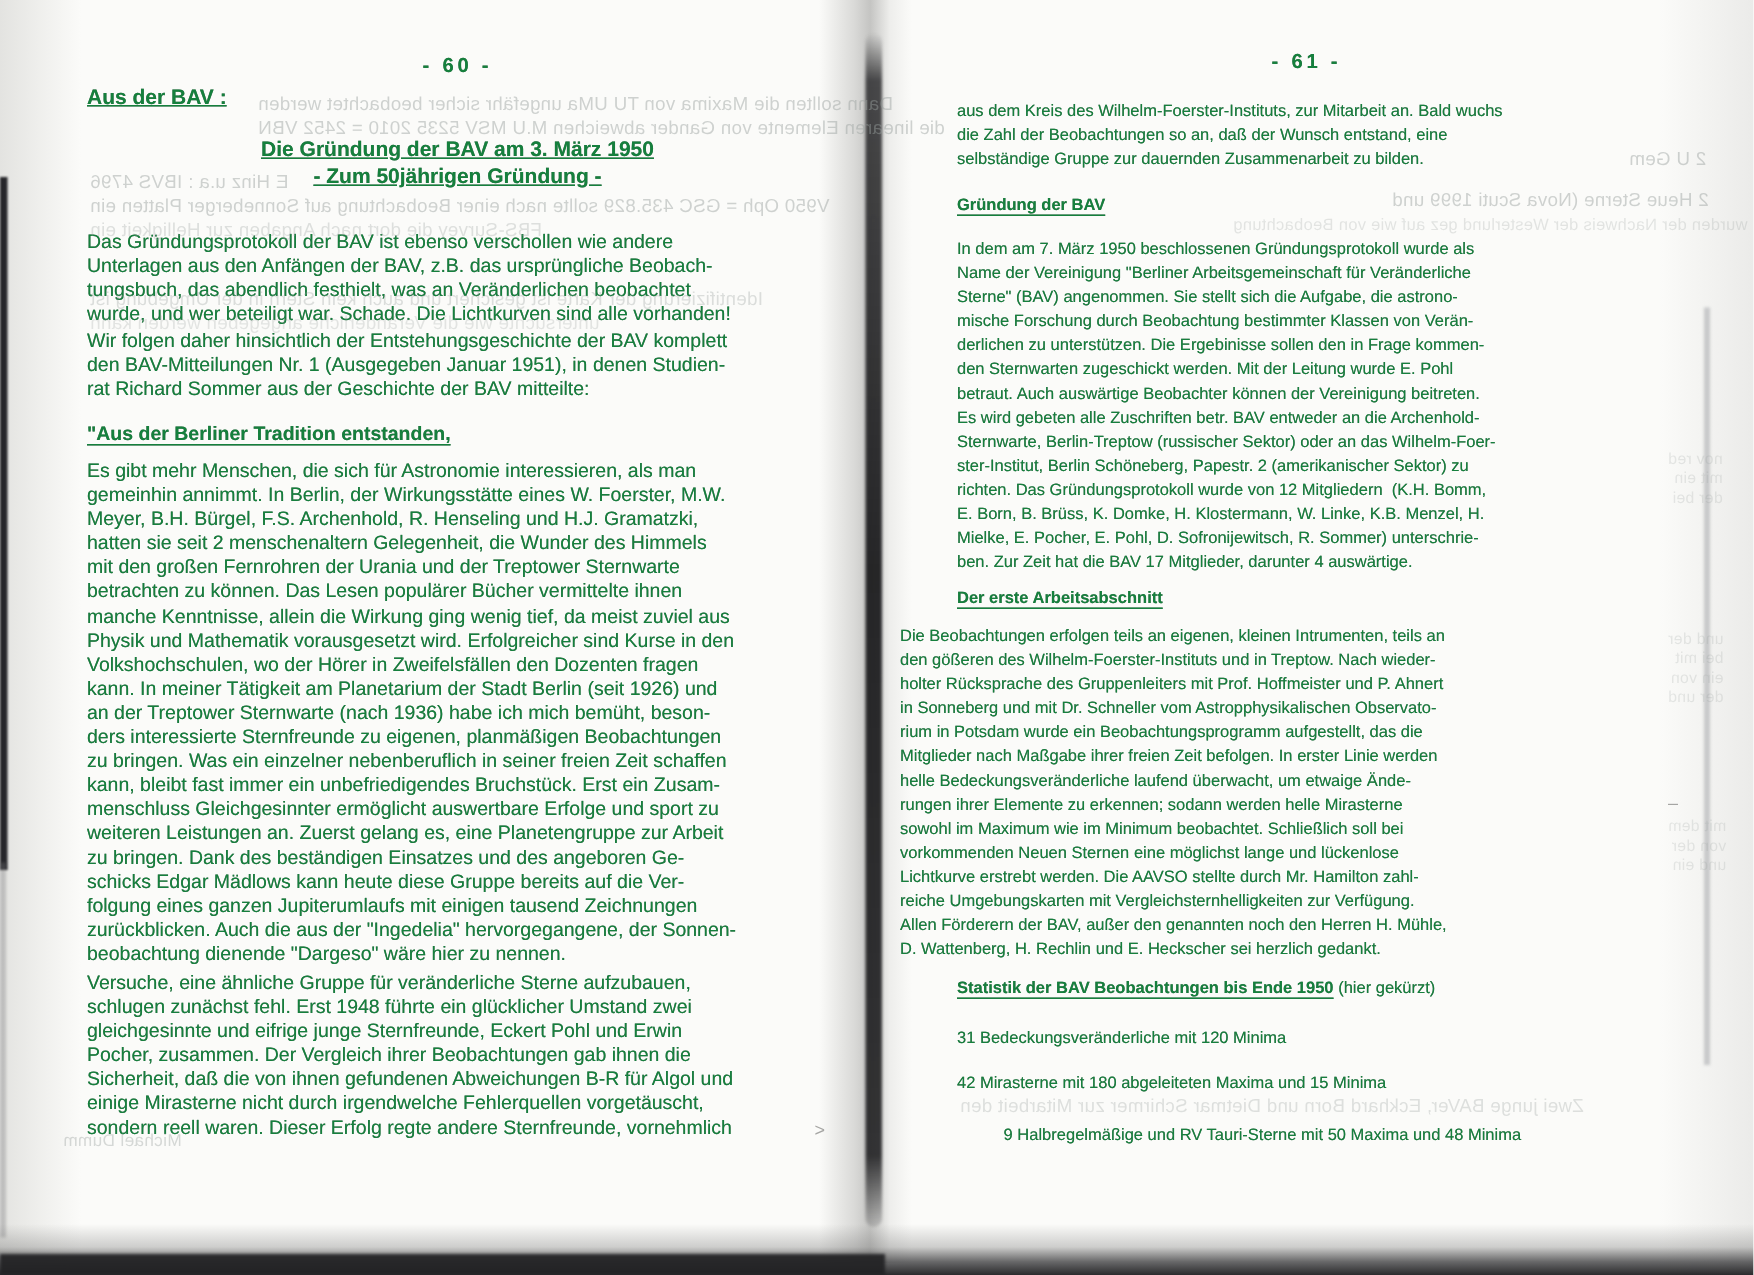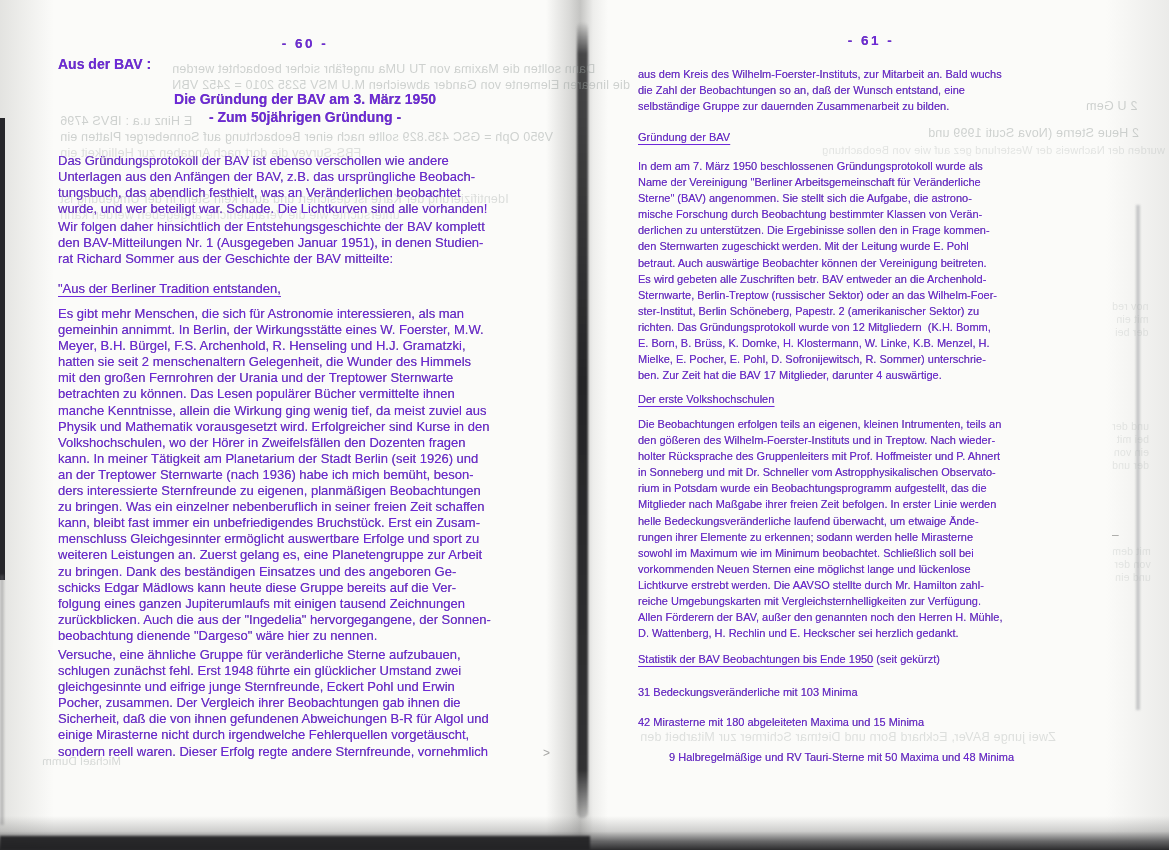--- a/index.html
+++ b/index.html
@@ -6,30 +6,30 @@
   body{
     width:1169px;height:850px;position:relative;overflow:hidden;
     background:#fbfbf9;
     font-family:"Liberation Sans", sans-serif;
     color:#1e1e1e;
   }
   .abs{position:absolute;}
   .txt{
     position:absolute;
     white-space:pre;
-    color:#6d28d9;
+    color:#15803d;
     text-shadow:0 0 .4px rgba(25,25,25,.55);
   }
   
   .lp{font-size:13px;line-height:16.1px;}
   
   .rp{font-size:11px;line-height:16.1px;}
-  .bold{font-weight:bold;}
+  .bold{font-weight:bold;text-decoration:underline;}
   .center{text-align:center;}
-  .uline{text-decoration:underline;text-underline-offset:3px;text-decoration-thickness:1px;}
+  .uline{text-decoration:underline;text-underline-offset:3px;text-decoration-thickness:1px;font-weight:bold;}
   .pagenum{font-weight:bold;letter-spacing:2.5px;font-size:13.5px;}
   
   .ghost{
     position:absolute;white-space:pre;
     color:#99a09e;opacity:.45;
     filter:blur(.45px);
     font-size:12.5px;line-height:15px;letter-spacing:.2px;
     transform:scaleX(-1);
   }
   .ghost.small{font-size:10.5px;opacity:.22;line-height:13px;}
@@ -132,40 +132,40 @@
 den Sternwarten zugeschickt werden. Mit der Leitung wurde E. Pohl
 betraut. Auch auswärtige Beobachter können der Vereinigung beitreten.
 Es wird gebeten alle Zuschriften betr. BAV entweder an die Archenhold-
 Sternwarte, Berlin-Treptow (russischer Sektor) oder an das Wilhelm-Foer-
 ster-Institut, Berlin Schöneberg, Papestr. 2 (amerikanischer Sektor) zu
 richten. Das Gründungsprotokoll wurde von 12 Mitgliedern  (K.H. Bomm,
 E. Born, B. Brüss, K. Domke, H. Klostermann, W. Linke, K.B. Menzel, H.
 Mielke, E. Pocher, E. Pohl, D. Sofronijewitsch, R. Sommer) unterschrie-
 ben. Zur Zeit hat die BAV 17 Mitglieder, darunter 4 auswärtige.</div>
 
-  <div class="txt rp uline" style="left:638px;top:391px;">Der erste Volkshochschulen</div>
+  <div class="txt rp uline" style="left:638px;top:391px;">Der erste Arbeitsabschnitt</div>
 
-  <div class="txt rp" style="left:638px;top:416px;">Die Beobachtungen erfolgen teils an eigenen, kleinen Intrumenten, teils an
+  <div class="txt rp" style="left:600px;top:416px;">Die Beobachtungen erfolgen teils an eigenen, kleinen Intrumenten, teils an
 den gößeren des Wilhelm-Foerster-Instituts und in Treptow. Nach wieder-
 holter Rücksprache des Gruppenleiters mit Prof. Hoffmeister und P. Ahnert
 in Sonneberg und mit Dr. Schneller vom Astropphysikalischen Observato-
 rium in Potsdam wurde ein Beobachtungsprogramm aufgestellt, das die
 Mitglieder nach Maßgabe ihrer freien Zeit befolgen. In erster Linie werden
 helle Bedeckungsveränderliche laufend überwacht, um etwaige Ände-
 rungen ihrer Elemente zu erkennen; sodann werden helle Mirasterne
 sowohl im Maximum wie im Minimum beobachtet. Schließlich soll bei
 vorkommenden Neuen Sternen eine möglichst lange und lückenlose
 Lichtkurve erstrebt werden. Die AAVSO stellte durch Mr. Hamilton zahl-
 reiche Umgebungskarten mit Vergleichsternhelligkeiten zur Verfügung.
 Allen Förderern der BAV, außer den genannten noch den Herren H. Mühle,
 D. Wattenberg, H. Rechlin und E. Heckscher sei herzlich gedankt.</div>
 
-  <div class="txt rp" style="left:638px;top:651px;"><span class="uline">Statistik der BAV Beobachtungen bis Ende 1950</span><span> (seit gekürzt)</span></div>
+  <div class="txt rp" style="left:638px;top:651px;"><span class="uline">Statistik der BAV Beobachtungen bis Ende 1950</span><span> (hier gekürzt)</span></div>
 
-  <div class="txt rp" style="left:638px;top:684px;">31 Bedeckungsveränderliche mit 103 Minima</div>
+  <div class="txt rp" style="left:638px;top:684px;">31 Bedeckungsveränderliche mit 120 Minima</div>
   <div class="txt rp" style="left:638px;top:714px;">42 Mirasterne mit 180 abgeleiteten Maxima und 15 Minima</div>
   <div class="txt rp" style="left:638px;top:749px;margin-left:28px;"> 9 Halbregelmäßige und RV Tauri-Sterne mit 50 Maxima und 48 Minima</div>
 </div>
 
 <div>
   <div class="ghost" style="left:172px;top:62px;">Dann sollten die Maxima von TU UMa ungefähr sicher beobachtet werden</div>
   <div class="ghost" style="left:172px;top:78px;">die linearen Elemente von Gander abweichen M.U MSV 5235 2010 = 2452 VBN</div>
   <div class="ghost" style="left:60px;top:114px;">E Hinz u.a : IBVS 4796</div>
   <div class="ghost" style="left:60px;top:130px;">V950 Oph = GSC 435.829 sollte nach einer Beobachtung auf Sonneberger Platten ein</div>
   <div class="ghost" style="left:60px;top:146px;opacity:.3;">FBS-Survey die dort nach Angaben zur Helligkeit ein</div>

